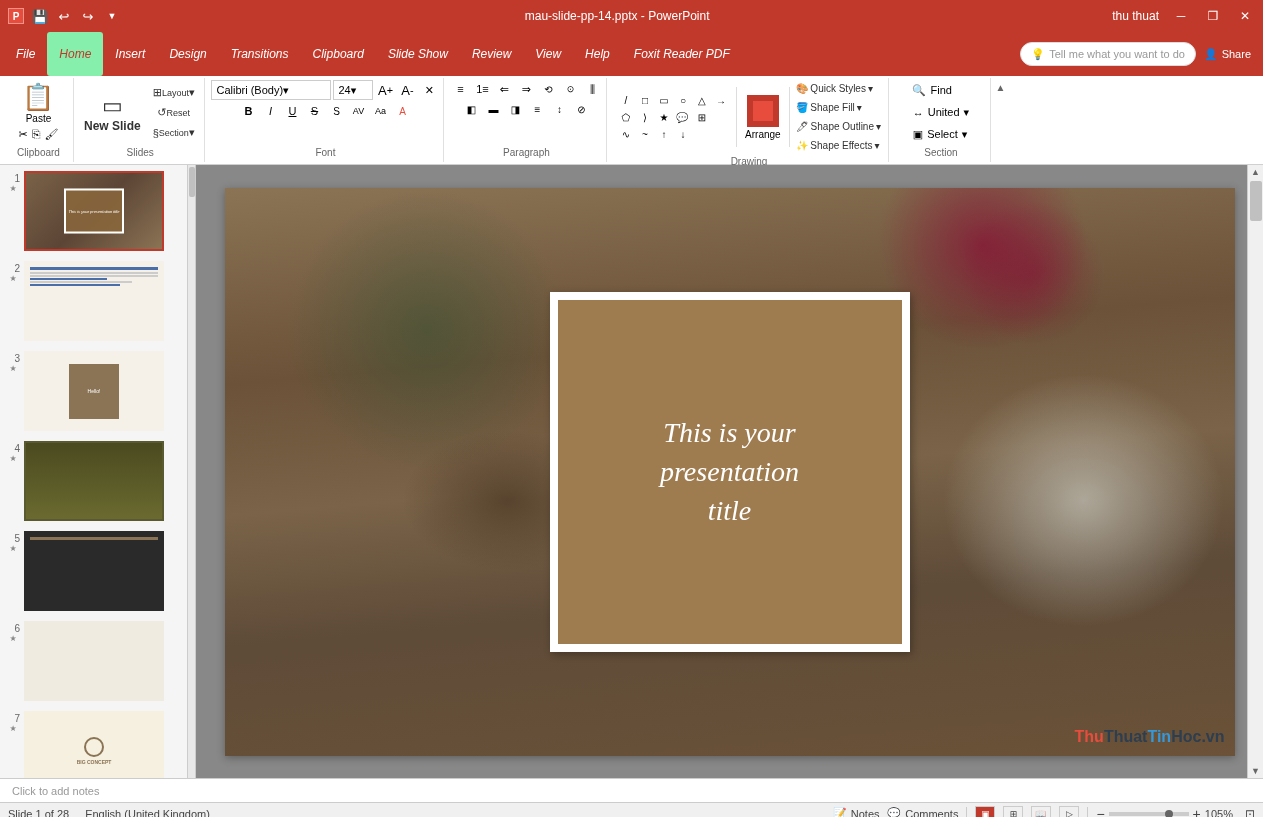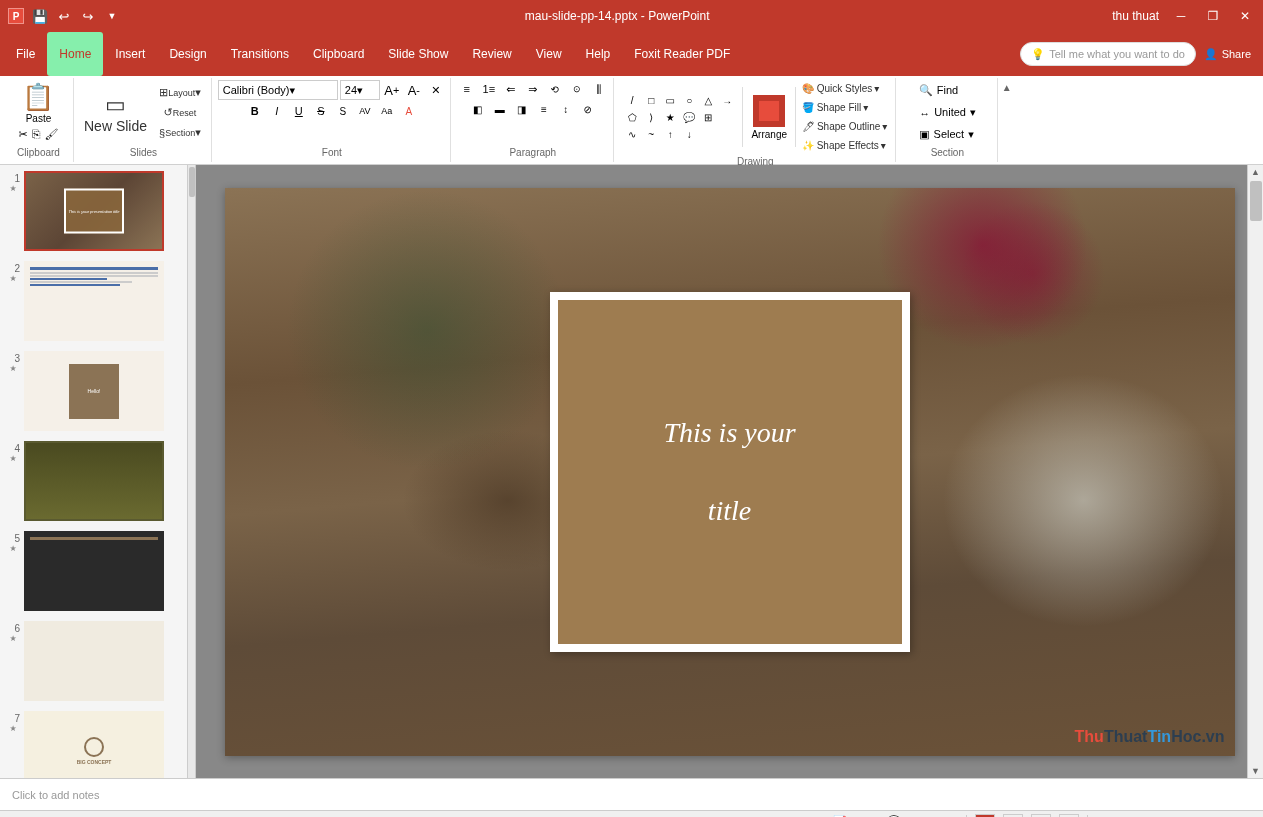--- a/index.html
+++ b/index.html
@@ -30,20 +30,21 @@
       padding: 0 4px;
     }
     .menu-item {
       padding: 0 12px;
       display: flex;
       align-items: center;
       color: white;
       font-size: 12px;
       cursor: pointer;
       border-radius: 3px;
+      font-style: italic;
     }
     .menu-item.active { background: #86efac; color: #c0392b; }
 
     
     .ribbon {
       background: white;
       border-bottom: 1px solid #d0d0d0;
       display: flex;
       flex-direction: column;
     }
@@ -280,21 +281,21 @@
       height: 8px;
       background: #666;
       border-radius: 50%;
       position: absolute;
       top: -2px;
       left: 70%;
     }
 
     
     .notes-area {
-      height: 32px;
+      height: 24px;
       background: white;
       border-top: 1px solid #ccc;
       display: flex;
       align-items: center;
       padding: 0 12px;
       font-size: 11px;
       color: #999;
     }
 
     
@@ -492,21 +493,21 @@
           <div style="font-size:11px; cursor:pointer; padding:1px;">🖌</div>
         </div>
       </div>
       <div class="ribbon-group-label">Clipboard</div>
     </div>
 
     <div class="ribbon-group" style="min-width:80px;">
       <div class="ribbon-group-content">
         <div class="ribbon-btn">
           <div style="font-size:22px;">▭</div>
-          <div style="font-size:14px;">New Slide</div>
+          <div style="font-size:12px;font-weight:bold;">New Slide</div>
         </div>
         <div style="display:flex; flex-direction:column; gap:2px; padding:2px;">
           <div class="ribbon-btn-small">
             <span>⊞</span>
             <span style="font-size:9px;">Layout</span>
             <span>▾</span>
           </div>
           <div class="ribbon-btn-small">
             <span>↺</span>
             <span style="font-size:9px;">Reset</span>
@@ -769,21 +770,21 @@
   </div>
 
   <div class="canvas-area">
     <div class="slide-canvas">
       <div class="slide-bg-img"></div>
 
       <div class="center-box">
         <div class="center-box-inner">
           <div class="presentation-title">
             <span>This is your</span><br>
-            <br>
+            <span>presentation</span><br>
             <span>title</span>
           </div>
         </div>
       </div>
 
       <div class="watermark">
         <span class="wm-thu">Thu</span><span class="wm-thuat">Thuat</span><span class="wm-tin">Tin</span><span class="wm-hoc">Hoc</span><span class="wm-vn">.vn</span>
       </div>
     </div>
 

